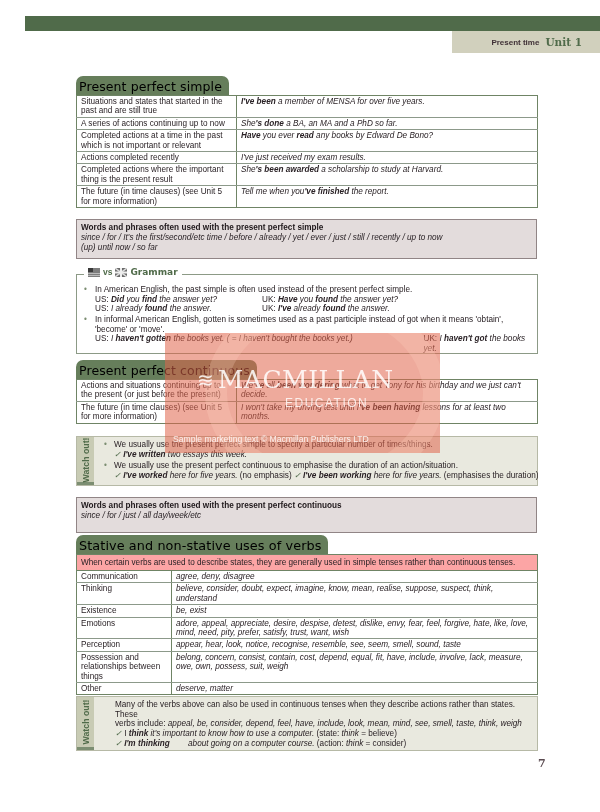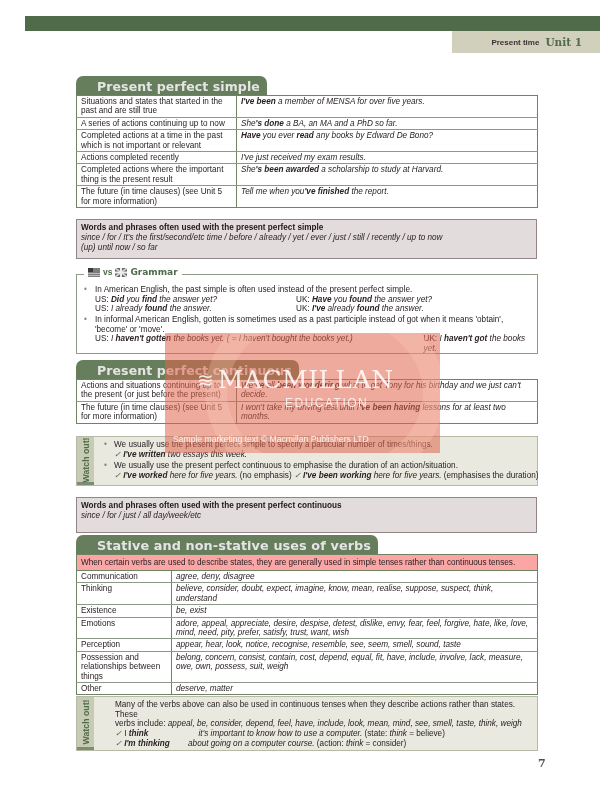--- a/index.html
+++ b/index.html
@@ -4,21 +4,21 @@
 <style>
   * { box-sizing: border-box; margin: 0; padding: 0; }
   html, body { width: 600px; height: 812px; background: #ffffff; overflow: hidden; }
   body { position: relative; font-family: "Liberation Sans", sans-serif; color: #2a2226; }
 
   .top-bar { position: absolute; left: 25px; top: 16px; width: 575px; height: 15px; background: #506b4a; }
   .unit-tab { position: absolute; left: 452px; top: 31px; width: 148px; height: 22px; background: #d1d0bd; display: flex; align-items: center; justify-content: flex-end; padding-right: 18px; gap: 6px; }
   .unit-tab .sect { font-size: 8px; font-weight: bold; color: #3f3036; }
   .unit-tab .unit { font-family: "DejaVu Serif", serif; font-size: 10.5px; font-weight: bold; color: #506b4a; text-align: center; }
 
-  .section-head { position: absolute; display: inline-block; background: #667e5b; color: #e5e5e5; font-family: "DejaVu Sans", sans-serif; font-weight: bold; font-size: 12.5px; padding: 3px 7px 2px 21px; border-radius: 7px 7px 0 0; letter-spacing: 0.1px; }
+  .section-head { position: absolute; display: inline-block; background: #667e5b; color: #000000; font-family: "DejaVu Sans", sans-serif; font-weight: normal; font-size: 12.5px; padding: 3px 7px 2px 3px; border-radius: 7px 7px 0 0; letter-spacing: 0.1px; }
 
   table.grid { position: absolute; border-collapse: collapse; border: 1.3px solid #6f8465; font-size: 8.2px; line-height: 9.4px; }
   table.grid td { border-bottom: 1px solid #8c998a; padding: 1px 4px; vertical-align: top; }
   table.grid tr:last-child td { border-bottom: none; }
   table.grid td.c1 { border-right: 1.3px solid #6f8465; }
   table.grid td.c2 { font-style: italic; }
   b { font-weight: bold; }
 
   .words-box { position: absolute; left: 76px; width: 461px; background: #e3dcdc; border: 1px solid #918586; padding: 3px 4px; font-size: 8.2px; line-height: 10px; }
   .words-box .title { font-weight: bold; color: #1f181b; }
@@ -27,21 +27,21 @@
   .grammar-box { position: absolute; left: 76px; top: 274px; width: 462px; height: 80px; border: 1.2px solid #8c9a86; border-top: none; }
   .grammar-box .gline { position: absolute; top: 0; height: 1.2px; background: #8c9a86; }
   .grammar-title { position: absolute; left: 84px; top: 267px; display: flex; align-items: center; gap: 3px; background: #fff; padding: 0 4px; font-size: 9.5px; font-weight: bold; }
   .grammar-title .vs { color: #506b4a; font-size: 8.5px; }
   .grammar-title .gt { color: #506b4a; font-family: "DejaVu Sans", sans-serif; font-size: 9px; }
   .flag { display: inline-block; width: 12px; height: 9px; }
   .bullets { position: absolute; font-size: 8.2px; line-height: 9.6px; }
   .bullet { position: relative; padding-left: 15px; margin-bottom: 1.5px; }
   .bullet::before { content: "•"; position: absolute; left: 4px; top: 0; color: #7c8e72; }
   .ex-row { display: flex; }
-  .ex-row .us { width: 201px; }
+  .ex-row .us { width: 167px; }
   i { font-style: italic; }
 
   .watch-box { position: absolute; left: 76px; width: 462px; background: #e9e9df; border: 1px solid #b6b9a6; }
   .watch-side { position: absolute; left: 0; top: 0; bottom: 0; width: 17px; background: #c8cbb4; border-bottom: 3px solid #7c8e72; display: flex; align-items: center; justify-content: center; }
   .watch-side span { transform: rotate(-90deg); white-space: nowrap; font-size: 8.8px; font-weight: bold; color: #506b4a; }
   .watch-content { position: absolute; font-size: 8.2px; line-height: 9.7px; }
   .tick { color: #506b4a; }
 
   .stative-intro { position: absolute; left: 76px; top: 554px; width: 462px; height: 16px; background: #fca5a5; border: 1.2px solid #6f8465; border-bottom: none; font-size: 8.2px; padding: 3px 4px; }
 
@@ -224,21 +224,21 @@
 </table>
 
 <div class="watch-box" style="top:696px; height:55px;">
   <div class="watch-side">
       <span>Watch out!</span>
     </div>
 </div>
 <div class="watch-content" style="left:115px; top:700px; width:420px;">
   <div>Many of the verbs above can also be used in continuous tenses when they describe actions rather than states. These</div>
   <div><span>verbs include: </span><i>appeal, be, consider, depend, feel, have, include, look, mean, mind, see, smell, taste, think, weigh</i></div>
-  <div id="wo2-ex1"><span class="tick" style="font-style: italic;">✓ </span><span style="font-style: normal;">I </span><b style="font-style: italic;">think</b><span style="font-style: italic; padding-left: 48px;"> it's important to know how to use a computer.</span><span style="font-style: normal;"> (state: </span><span style="font-style: italic;">think</span><span style="font-style: normal;"> = believe)</span></div>
+  <div id="wo2-ex1"><span class="tick" style="font-style: italic;">✓ </span><span style="font-style: normal;">I </span><b style="font-style: italic;">think</b><span style="font-style: italic;"> it's important to know how to use a computer.</span><span style="font-style: normal;"> (state: </span><span style="font-style: italic;">think</span><span style="font-style: normal;"> = believe)</span></div>
   <div id="wo2-ex2"><span class="tick" style="font-style: italic;">✓ </span><b style="font-style: italic;">I'm thinking</b><span style="font-style: italic; margin-left: 16px;"> about going on a computer course.</span><span style="font-style: normal;"> (action: </span><span style="font-style: italic;">think</span><span style="font-style: normal;"> = consider)</span></div>
 </div>
 
 <div class="page-num">7</div>
 
 <div class="watermark">
   <div class="swirl"></div>
   <div class="logo">
     <span class="mark">≋</span>
     <span class="name">MACMILLAN</span>

